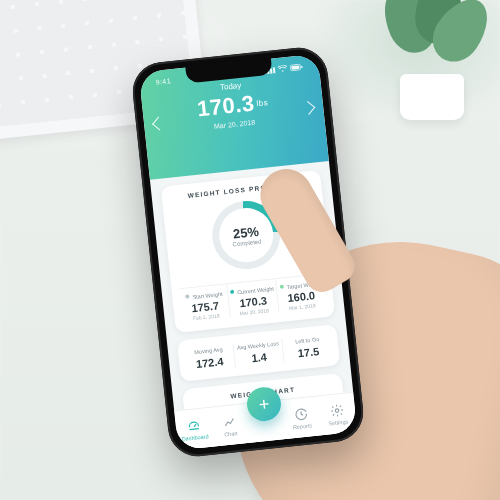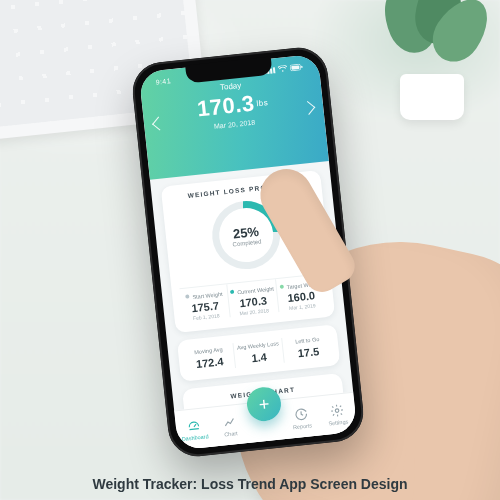--- a/index.html
+++ b/index.html
@@ -253,14 +253,13 @@
         </div>
         <div class="fab">
           <span>+</span>
         </div>
 
       </div>
     </div>
     <div class="thumb"></div>
   </div>
 
-  <div class="caption">Weight Tracker: Loss Trend  App Screen Design</div>
 </div>
 
 </body></html>

